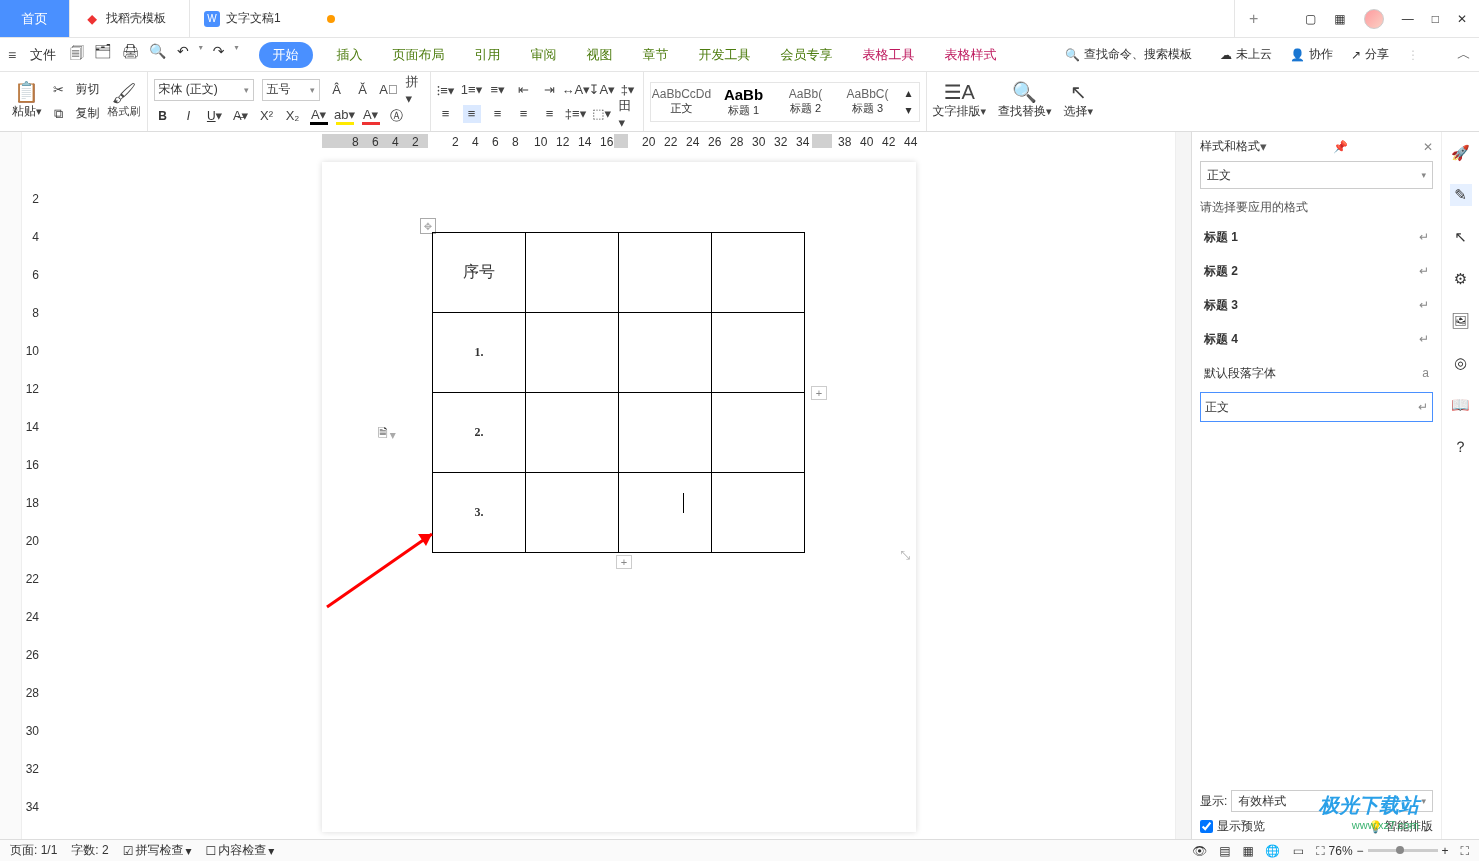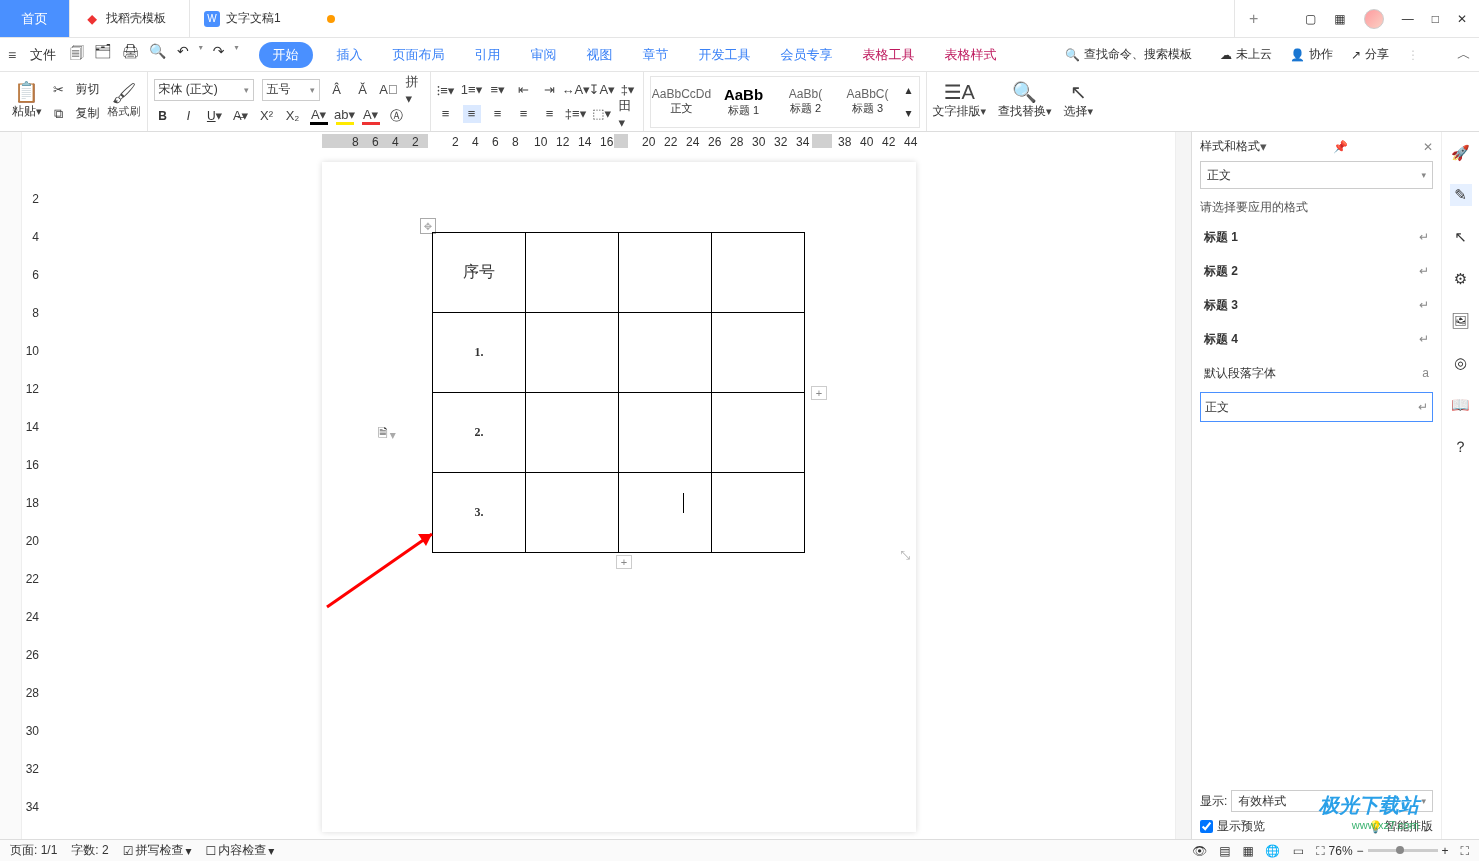--- a/index.html
+++ b/index.html
@@ -17,40 +17,40 @@
 .winctrl{margin-left:auto;display:flex;align-items:center;gap:18px;padding-right:12px;color:#666;}
 .winctrl .avatar{width:20px;height:20px;border-radius:50%;background:linear-gradient(135deg,#ff9a9e,#fad0c4);border:1px solid #ccc;}
 .winctrl span{cursor:default;}
 
 .menubar{height:34px;border-bottom:1px solid #e5e5e5;display:flex;align-items:center;padding:0 8px;gap:6px;}
 .hamb{width:16px;font-size:14px;color:#555;}
 .mb-label{font-size:13px;margin-right:8px;}
 .mb-icons{display:flex;gap:10px;margin-right:10px;color:#555;}
 .mb-icons span{font-size:14px;}
 .menu-items{display:flex;gap:18px;margin-left:4px;}
-.menu-items .mi{font-size:13px;color:#3b82f6;padding:4px 6px;}
+.menu-items .mi{font-size:13px;color:#4d7c0f;padding:4px 6px;}
 .menu-items .mi.active{background:#4a90ff;color:#fff;border-radius:14px;padding:4px 14px;}
 .menu-items .mi.link{color:#be185d;}
 .menu-right{margin-left:auto;display:flex;align-items:center;gap:18px;color:#555;}
 .menu-right .search{display:flex;align-items:center;gap:4px;color:#999;margin-right:10px;}
 .menu-right .a{display:flex;align-items:center;gap:4px;font-size:12px;}
 .chev{margin-left:20px;font-size:14px;color:#666;}
 
 .ribbon{height:60px;border-bottom:1px solid #ddd;display:flex;align-items:center;padding:0 6px;}
 .rgrp{display:flex;flex-direction:column;align-items:center;justify-content:center;height:100%;padding:0 6px;border-right:1px solid #e5e5e5;}
 .rgrp.noborder{border:none;}
 .rgrp .big{display:flex;flex-direction:column;align-items:center;gap:2px;}
 .rgrp .lab{font-size:11px;color:#444;}
 .stackrows{display:flex;flex-direction:column;gap:6px;}
 .stackrows .r{display:flex;align-items:center;gap:8px;}
 .fontcmb{width:100px;height:22px;border:1px solid #ccc;display:flex;align-items:center;padding:0 4px;font-size:12px;}
 .sizeCmb{width:58px;height:22px;border:1px solid #ccc;display:flex;align-items:center;padding:0 4px;}
 .arrowdn{margin-left:auto;font-size:9px;color:#888;}
 .ic16{width:18px;height:18px;display:inline-flex;align-items:center;justify-content:center;font-size:13px;color:#444;}
-.style-gallery{display:flex;align-items:stretch;height:52px;gap:4px;border:1px solid #e5e5e5;padding:2px;}
+.style-gallery{display:flex;align-items:stretch;height:40px;gap:4px;border:1px solid #e5e5e5;padding:2px;}
 .sg{width:58px;display:flex;flex-direction:column;align-items:center;justify-content:center;}
 .sg .p{font-size:12px;color:#666;}
 .sg.bold .p{font-weight:bold;color:#000;font-size:15px;}
 .sg .l{font-size:11px;}
 .sg-more{width:16px;display:flex;flex-direction:column;justify-content:space-around;align-items:center;color:#888;}
 
 .workarea{position:absolute;top:132px;left:0;right:0;bottom:22px;display:flex;}
 .gutter{width:22px;background:#fafafa;border-right:1px solid #eee;position:relative;}
 .vruler{width:20px;background:#fff;position:relative;font-size:9px;color:#888;text-align:right;}
 .vruler .n{position:absolute;right:3px;}

